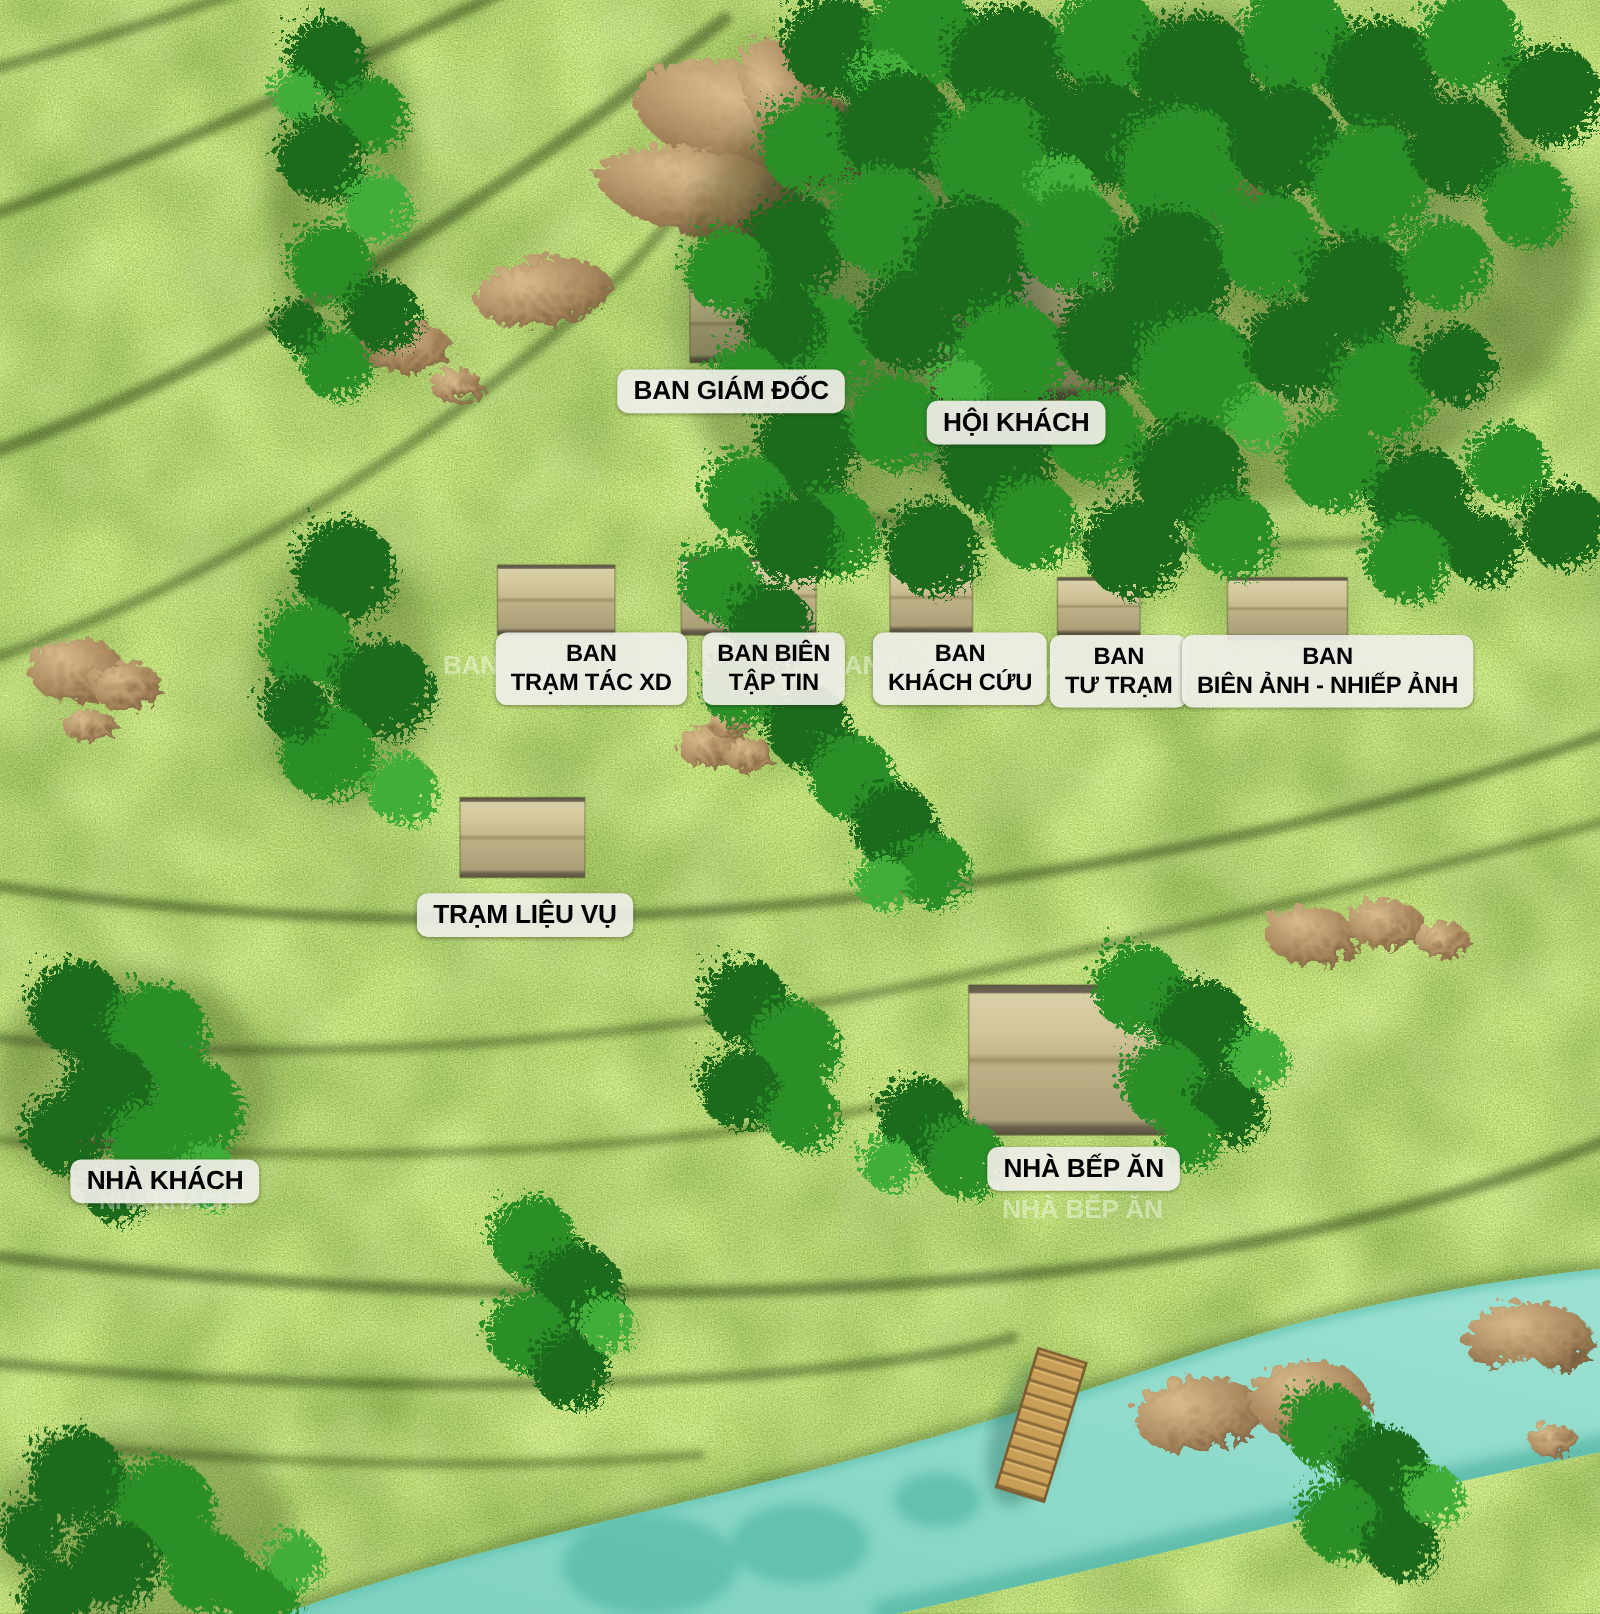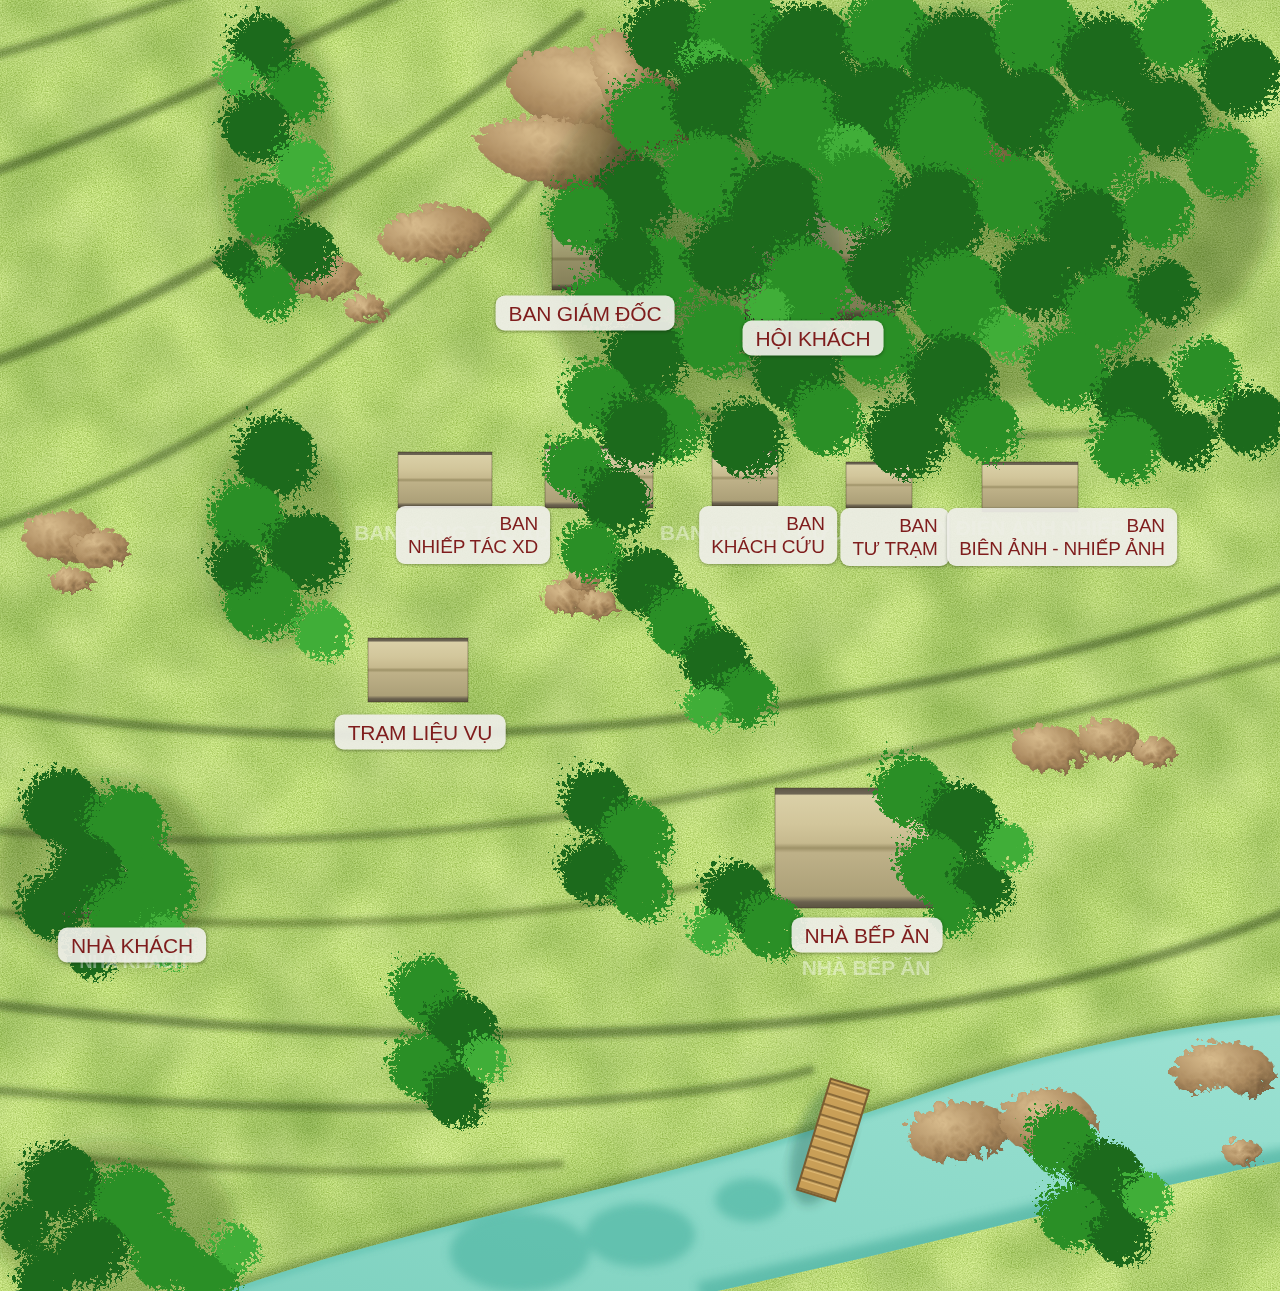--- a/index.html
+++ b/index.html
@@ -9,22 +9,22 @@
     font-family:"Liberation Sans",sans-serif;
   }
   .stage > svg{position:absolute;left:0;top:0;}
   .tA{fill:#1d6b1d;}
   .tB{fill:#2c8f27;}
   .tC{fill:#3fae37;}
   
   .pill{
     position:absolute;transform:translate(-50%,-50%);
     background:rgba(238,238,231,.93);
-    border-radius:9px;color:#7f1d1d;font-weight:normal;
-    text-align:right;white-space:nowrap;letter-spacing:-.2px;
+    border-radius:9px;color:#000000;font-weight:bold;
+    text-align:center;white-space:nowrap;letter-spacing:-.2px;
     box-shadow:0 1px 3px rgba(20,30,10,.35);
     z-index:6;
   }
   .pill .ln{display:block;}
   .one{font-size:21px;line-height:25px;padding:5px 13px;}
   .two{font-size:19px;line-height:23px;padding:6px 12px;margin-left:18px;}
   .ghost{
     position:absolute;transform:translate(-50%,-50%);
     color:rgba(255,255,255,.42);font-weight:bold;font-size:21px;
     letter-spacing:-.2px;white-space:nowrap;z-index:5;text-align:center;
@@ -350,21 +350,25 @@
 <div class="ghost" style="left:866px;top:968px">NHÀ BẾP ĂN</div>
 
 <div class="pill one" style="left:585px;top:313px">
   <span class="ln">BAN GIÁM ĐỐC</span>
 </div>
 <div class="pill one" style="left:813px;top:338px">
   <span class="ln">HỘI KHÁCH</span>
 </div>
 <div class="pill two" style="left:455px;top:535px">
   <span class="ln">BAN</span>
-  <span class="ln">NHIẾP TÁC XD</span>
+  <span class="ln">TRẠM TÁC XD</span>
+</div>
+<div class="pill two" style="left:601px;top:535px">
+  <span class="ln">BAN BIÊN</span>
+  <span class="ln">TẬP TIN</span>
 </div>
 <div class="pill two" style="left:750px;top:535px">
   <span class="ln">BAN</span>
   <span class="ln">KHÁCH CỨU</span>
 </div>
 <div class="pill two" style="left:877px;top:537px">
   <span class="ln">BAN</span>
   <span class="ln">TƯ TRẠM</span>
 </div>
 <div class="pill two" style="left:1044px;top:537px">

